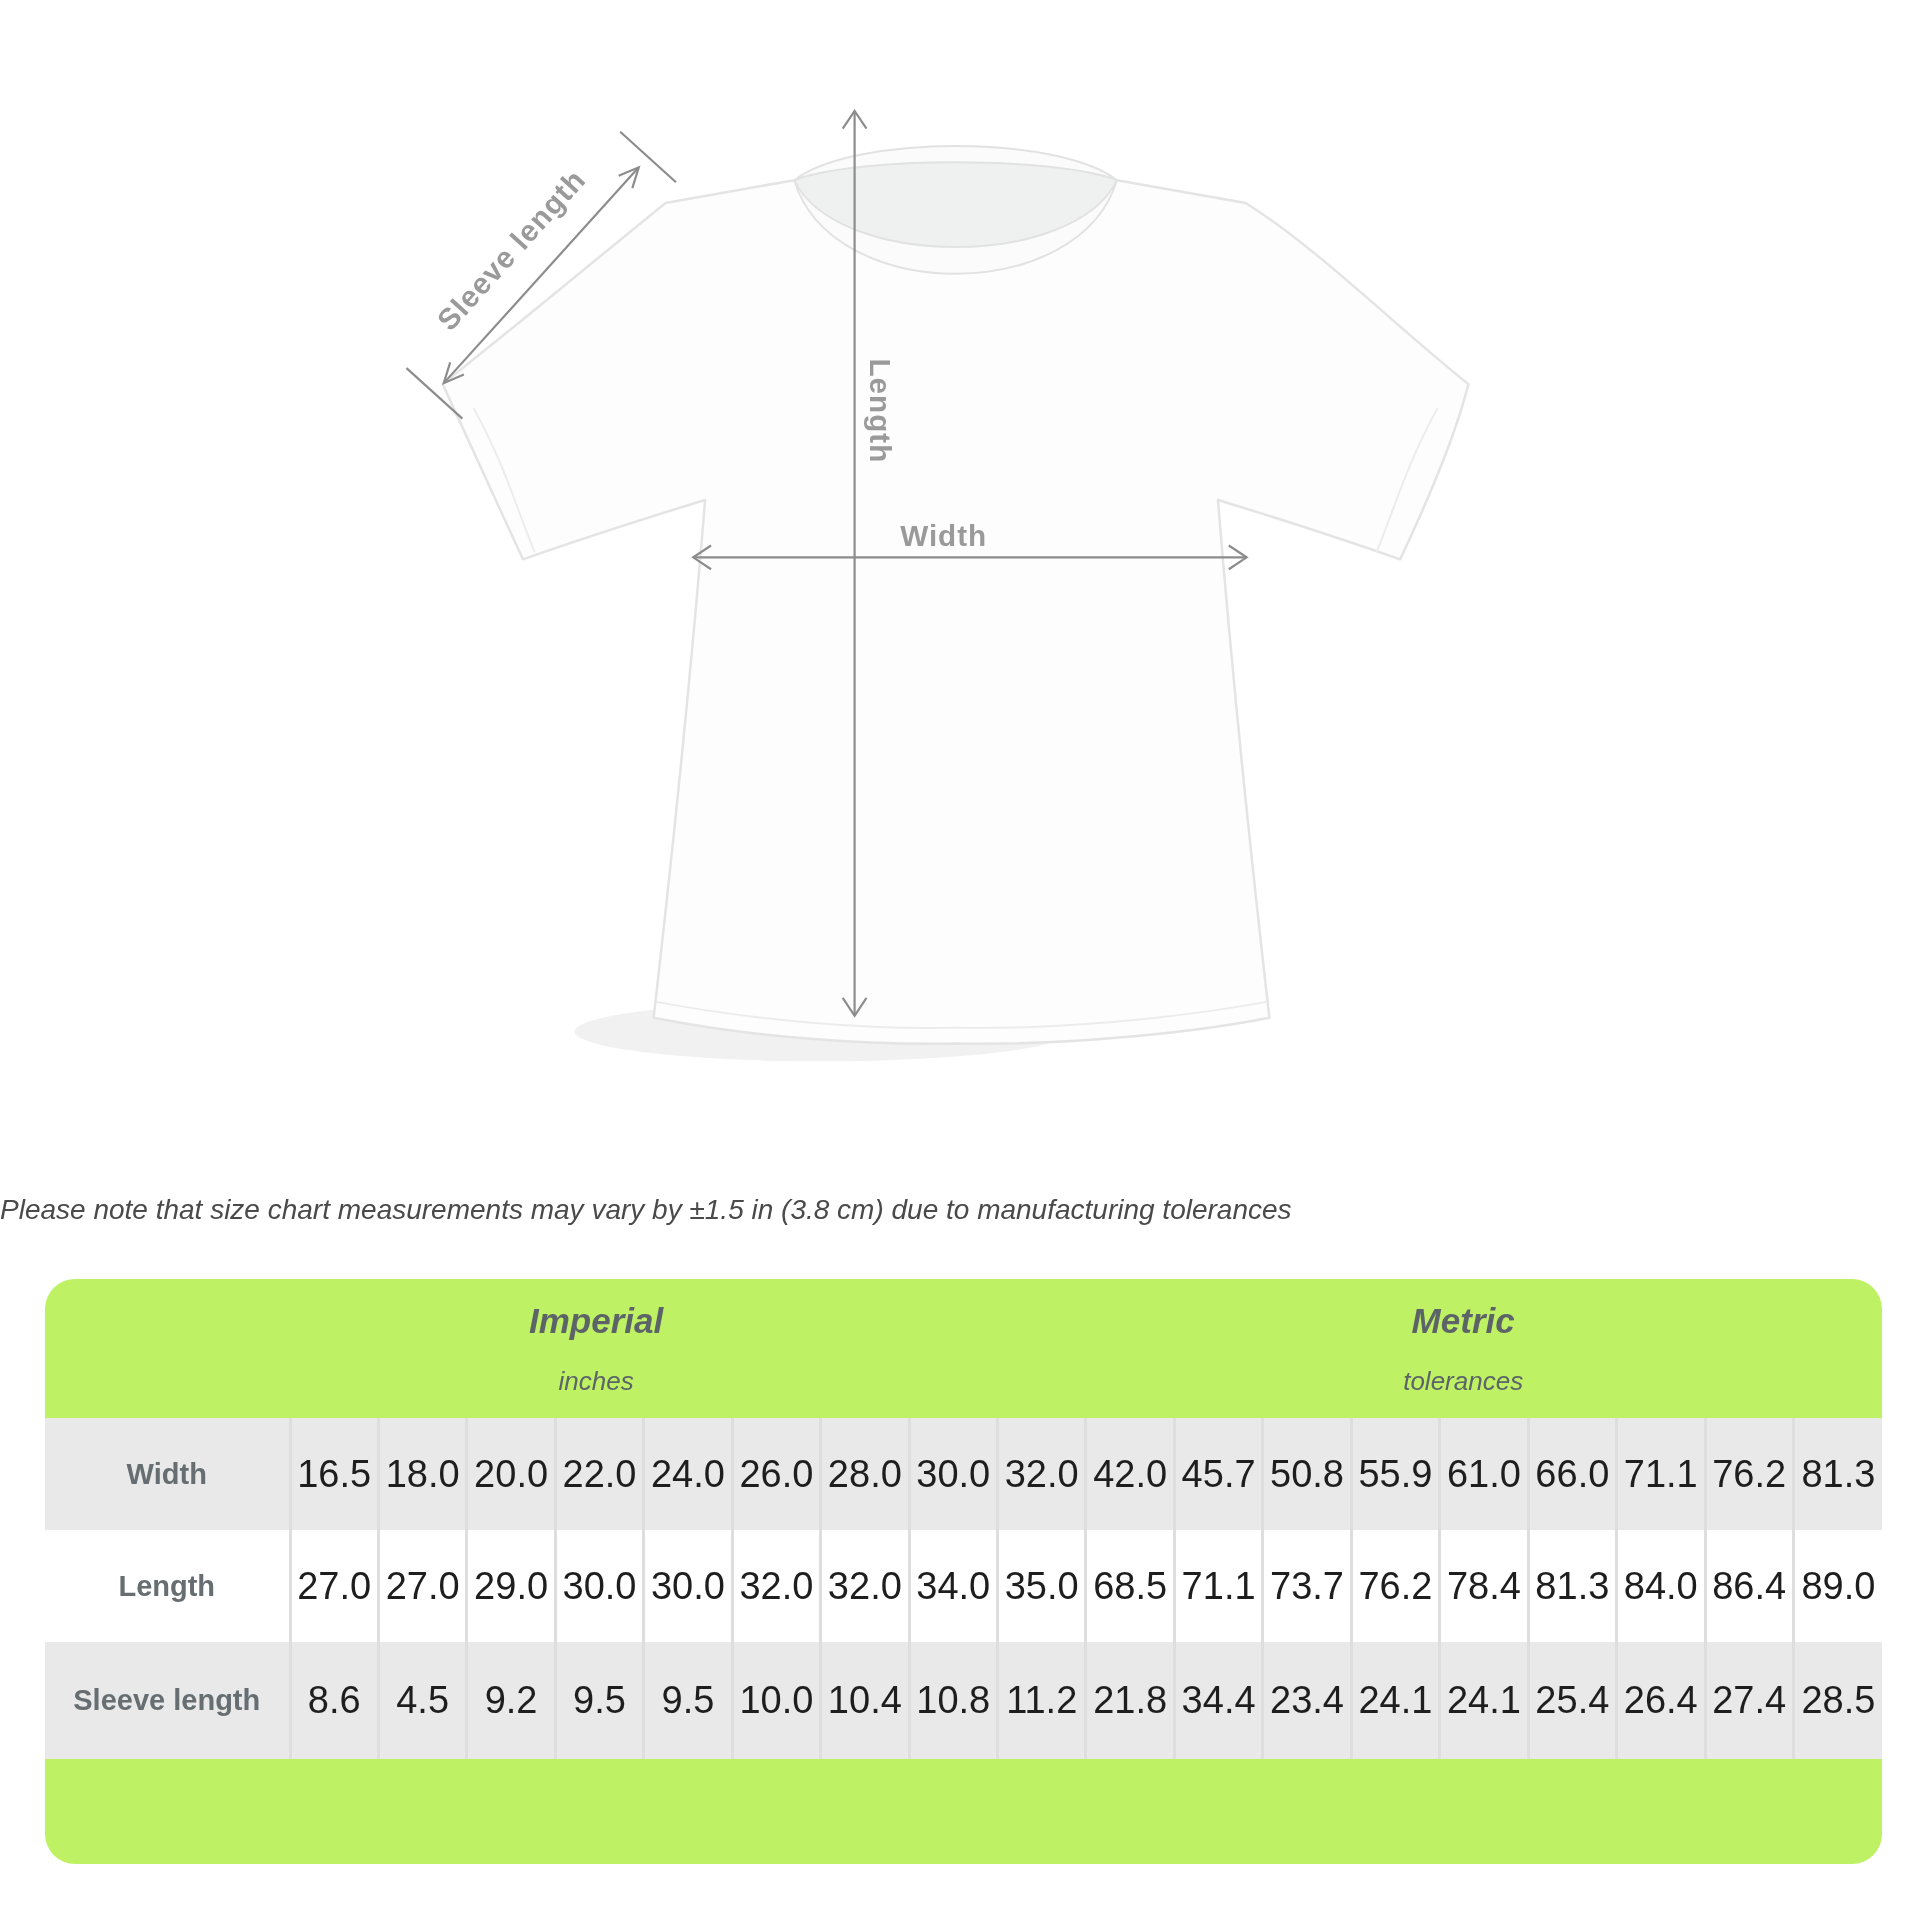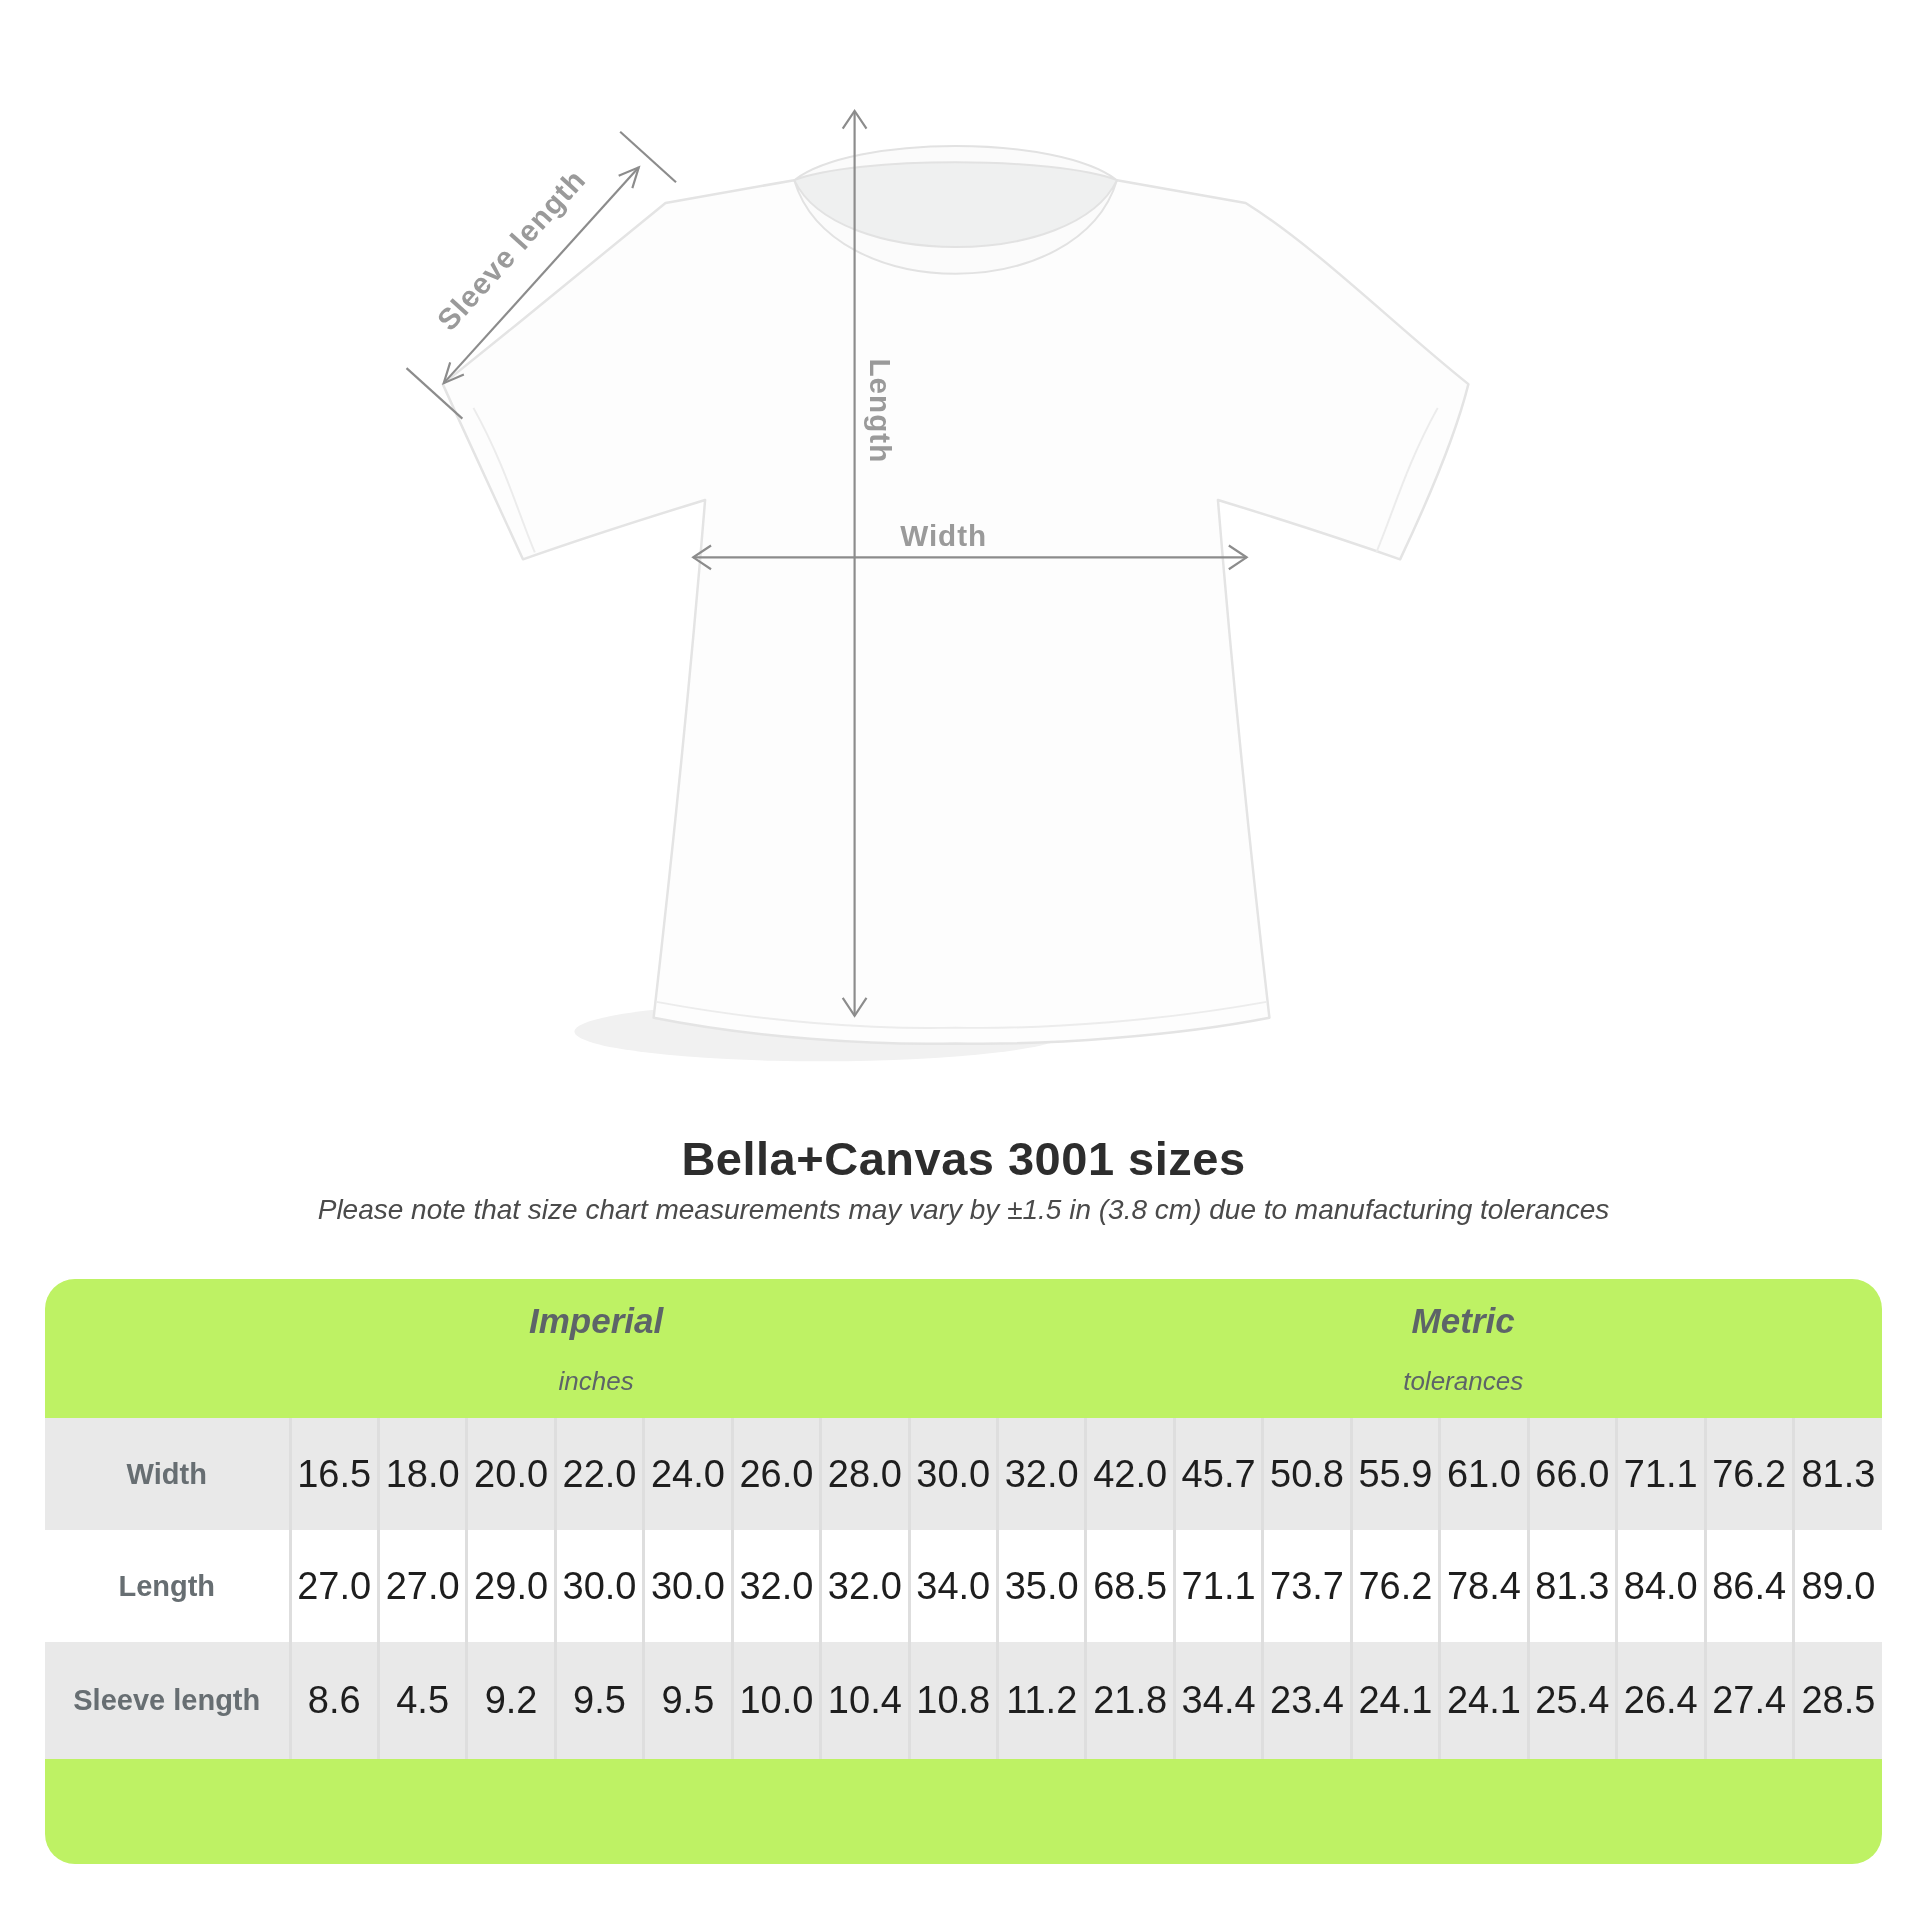--- a/index.html
+++ b/index.html
@@ -16,21 +16,21 @@
     font-family:"Liberation Sans","DejaVu Sans",sans-serif;
     font-size:30px;font-weight:bold;fill:#9a9a9a;letter-spacing:1px;
   }
 
   
   .chart-title{
     position:absolute;top:1131px;left:0;width:100%;text-align:center;
     font-size:47px;font-weight:bold;color:#2d2d2d;letter-spacing:0.5px;
   }
   .chart-subtitle{
-    position:absolute;top:1194px;left:0;width:100%;text-align:center;
+    position:absolute;top:1194px;left:0;width:100%;
     font-size:28px;font-style:italic;color:#4a4a4a;
   }
 
   
   .size-table{
     position:absolute;left:45px;top:1279px;width:1837px;height:585px;
     background:#bef264;border-radius:30px;overflow:hidden;
   }
   .group-row{position:relative;height:139px;}
   .group{position:absolute;top:22px;transform:translateX(-50%);
@@ -113,21 +113,20 @@
         <line x1="448" y1="387" x2="645" y2="169"></line>
         <polyline points="624.7,177.6 645,169 638.5,190"></polyline>
         <polyline points="468.3,378.4 448,387 454.5,366"></polyline>
         <line x1="626.2" y1="133.1" x2="682.6" y2="184.1"></line>
         <line x1="410.4" y1="371.9" x2="466.8" y2="422.9"></line>
       </g>
       <text class="dim-label" x="518" y="254" text-anchor="middle" dominant-baseline="middle" transform="rotate(-48 518 254)">Sleeve length</text>
     </svg>
   </div>
 
-  <div class="chart-title">Bella+Canvas 3001 sizes</div>
   <div class="chart-subtitle">Please note that size chart measurements may vary by ±1.5 in (3.8 cm) due to manufacturing tolerances</div>
 
   <div class="size-table">
 
     <div class="group-row">
       <div class="group group-imperial">
         <div class="g-label">Imperial</div>
         <div class="g-unit">inches</div>
       </div>
       <div class="group group-metric">

